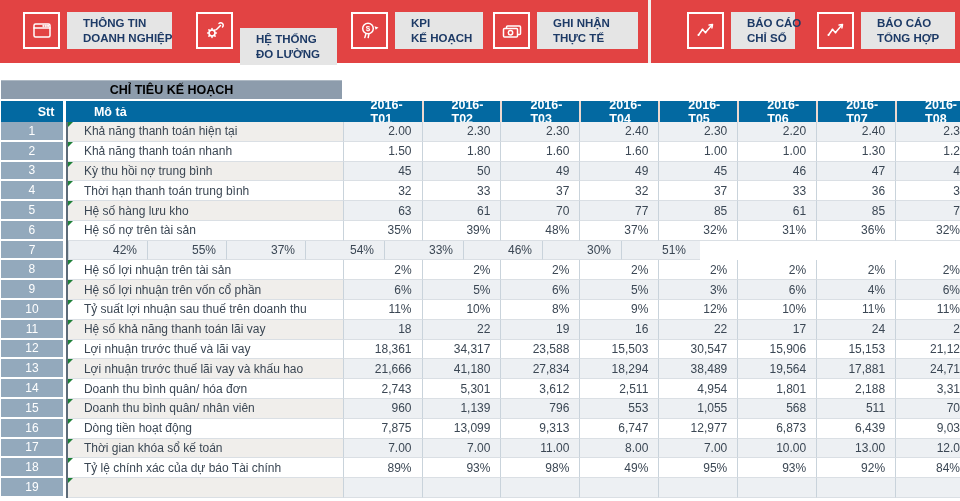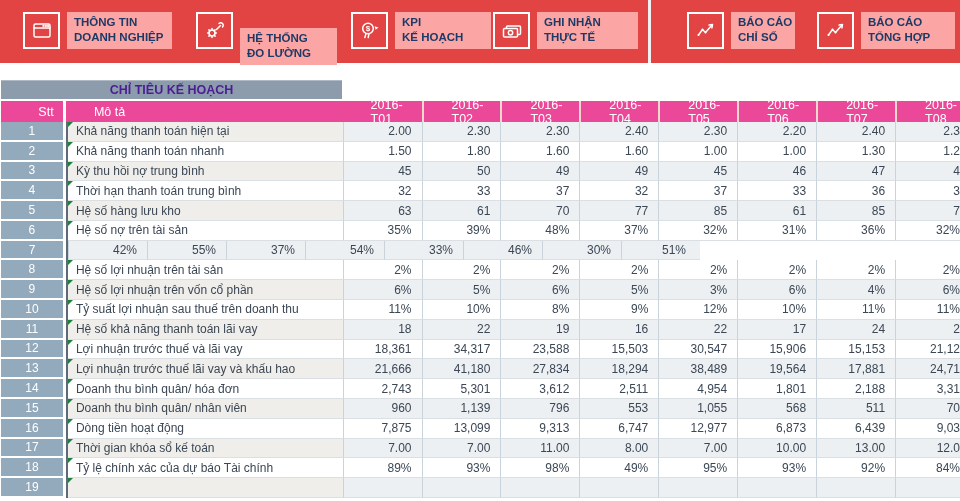--- a/index.html
+++ b/index.html
@@ -12,55 +12,55 @@
   
   .toolbar{position:absolute;left:0;top:0;width:960px;height:63px;background:#e24343;}
   .tb-btn{position:absolute;top:0;height:63px;cursor:pointer;}
   .icon-tile{
     position:absolute;top:12px;width:37px;height:37px;box-sizing:border-box;
     border:2px solid #ffffff;display:flex;align-items:center;justify-content:center;
   }
   .icon-tile svg{stroke:#ffffff;fill:none;stroke-width:1.5;stroke-linecap:round;stroke-linejoin:round;}
   .tb-label{
     position:absolute;top:12px;height:37px;box-sizing:border-box;
-    background:#fca5a5;color:#1d3a66;font-size:11.5px;font-weight:bold;
-    line-height:15px;padding:3px 7px;display:flex;flex-direction:column;
+    background:#e5e5e5;color:#1d3a66;font-size:11.5px;font-weight:bold;
+    line-height:15px;padding:3px 16px;display:flex;flex-direction:column;justify-content:center;
     white-space:nowrap;
   }
   .tb-divider{position:absolute;top:0;width:3px;height:63px;background:#f2f1ef;}
   
   .band{
     position:absolute;left:1px;top:80px;width:341px;height:19px;
     background:#8d9cac;border-top:1px solid #aeb9c4;box-sizing:border-box;
-    color:#4c1d95;font-weight:bold;font-size:12.5px;
+    color:#000000;font-weight:bold;font-size:12.5px;
     display:flex;align-items:center;justify-content:center;
   }
   
   .tbl{position:absolute;left:1px;top:100px;width:973px;}
   .hdr{display:flex;height:21px;background:transparent;}
   .hdr .h{
-    background:#ec4899;color:#ffffff;font-weight:normal;font-size:12.5px;
+    background:#0369a1;color:#ffffff;font-weight:bold;font-size:12.5px;
     display:flex;align-items:center;box-sizing:border-box;height:21px;padding-left:28px;
   }
   .h-stt{width:62px;justify-content:center;}
   .h-gap{width:3px;background:#ffffff;height:21px;}
   .h-desc{width:277px;padding-left:8px;}
   .h-m{width:79px;justify-content:center;border-left:2px solid #efd9cf;}
   .rows{}
   .row{display:flex;height:19.79px;}
   .c-stt{
     width:62px;box-sizing:border-box;background:#93a9bc;border-bottom:2px solid #ffffff;
     color:#ffffff;font-size:12px;display:flex;align-items:center;justify-content:center;
   }
   .c-gap{width:3px;background:#ffffff;}
   .c-dark{width:2px;background:#5d6b78;}
   .c-desc{
     width:275px;box-sizing:border-box;position:relative;background:#ffffff;
     border-bottom:1px solid #dadfe4;color:#3b4754;font-size:12px;
-    display:flex;align-items:center;padding-left:8px;overflow:hidden;white-space:nowrap;
+    display:flex;align-items:center;padding-left:16px;overflow:hidden;white-space:nowrap;
   }
   .c-desc::before{
     content:"";position:absolute;left:0;top:0;width:0;height:0;
     border-top:5px solid #1f8039;border-right:5px solid transparent;
   }
   .c-val{
     width:79px;box-sizing:border-box;background:#ffffff;
     border-left:1px solid #c9d3db;border-bottom:1px solid #dadfe4;
     color:#3b4754;font-size:12px;display:flex;align-items:center;justify-content:flex-end;
     padding-right:10px;white-space:nowrap;overflow:hidden;
@@ -115,21 +115,21 @@
   <div class="tb-btn">
     <span class="icon-tile" style="left:351px;">
       <svg width="24" height="24" viewBox="0 0 24 24">
         <circle cx="10" cy="9.5" r="5.3"></circle>
         <text x="10" y="12.3" text-anchor="middle" font-size="8" font-weight="bold" font-family="Liberation Sans, sans-serif" fill="#ffffff" stroke="none">$</text>
         <line x1="8" y1="14.6" x2="6.8" y2="18.6"></line>
         <line x1="11" y1="14.7" x2="10.2" y2="18.6"></line>
         <path d="M16.5 7.2 l4 1.2 -2.8 2.4 z" fill="#ffffff" stroke="none"></path>
       </svg>
     </span>
-    <span class="tb-label" style="left:395px;width:96px;">
+    <span class="tb-label" style="left:395px;width:88px;">
       <span>KPI</span>
       <span>KẾ HOẠCH</span>
     </span>
   </div>
 
   <div class="tb-btn">
     <span class="icon-tile" style="left:493px;">
       <svg width="24" height="24" viewBox="0 0 24 24">
         <rect x="6.5" y="7" width="14" height="8.5" rx="1"></rect>
         <rect x="3.5" y="9.5" width="14" height="8.5" rx="1" fill="#e24343"></rect>

